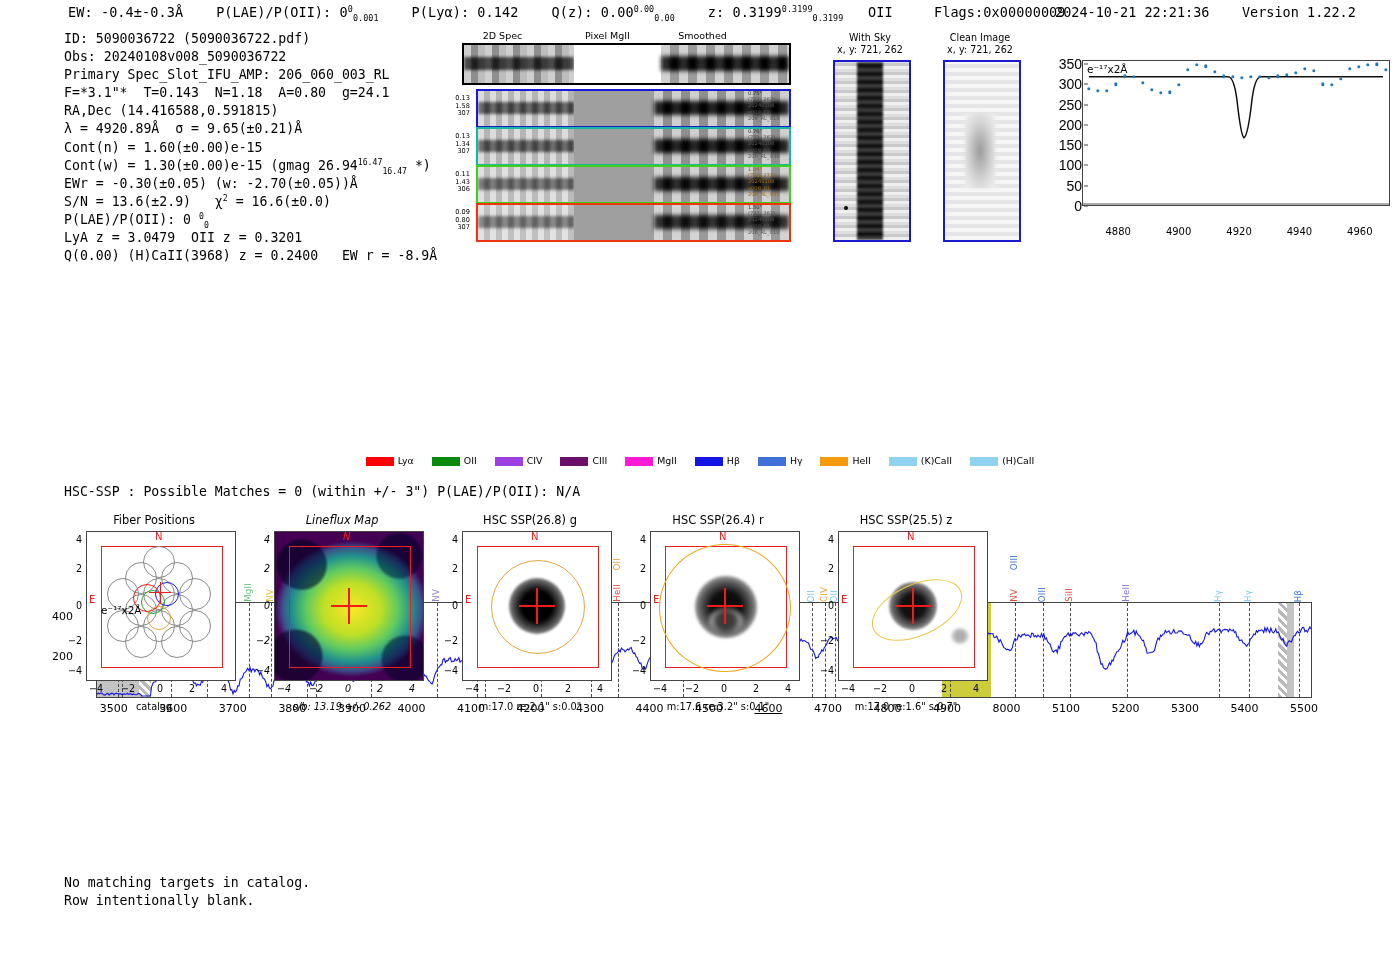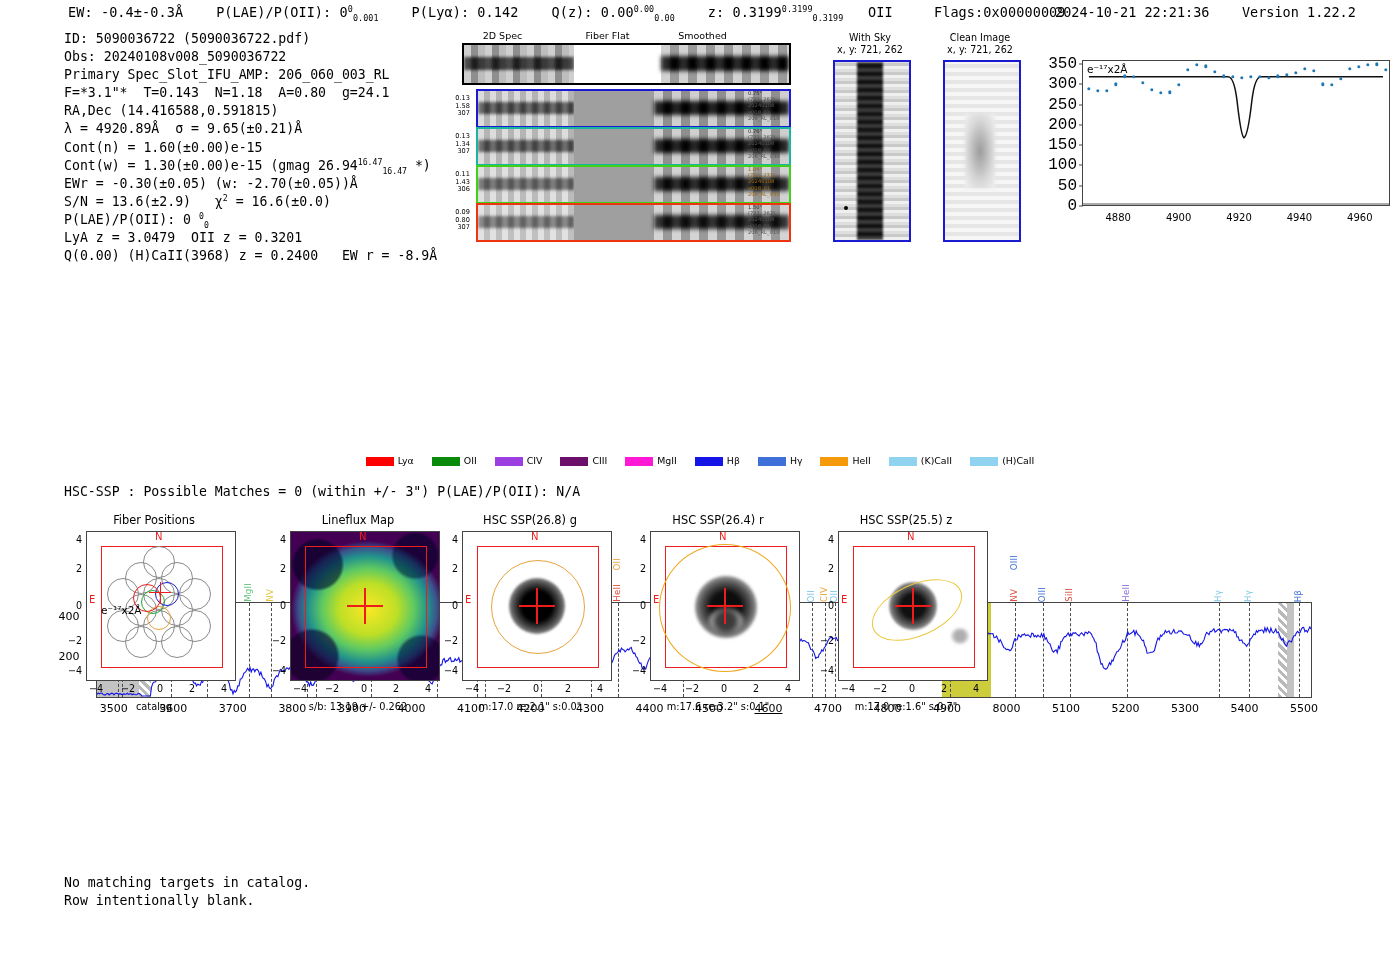--- a/index.html
+++ b/index.html
@@ -29,42 +29,42 @@
   .lbl-r .c0{color:#333;}
   .cutbox{position:absolute;border:2px solid #1a1ad0;overflow:hidden;background:#fff;}
   .cut-title{position:absolute;font-size:9.6px;text-align:center;line-height:11.5px;}
 
   
   .nz{position:absolute;inset:0;}
 
   
   #inset{left:1040px;top:60px;width:352px;height:172px;}
   #inset .frame{position:absolute;left:42px;top:0;right:2px;bottom:26px;border:1px solid #444;}
-  #inset .ytick{position:absolute;right:100%;margin-right:5px;transform:translateY(-50%);
-                font-size:16px;white-space:nowrap;font-family:Liberation Mono, monospace;}
+  #inset .ytick{position:absolute;right:100%;transform:translateY(-50%);
+                font-size:14px;white-space:nowrap;font-family:Liberation Sans, sans-serif;}
   #inset .ytick i{position:absolute;left:100%;margin-left:2px;top:50%;width:4px;height:1px;
                   background:#444;transform:translateY(-50%);}
-  #inset .xtick{position:absolute;top:100%;margin-top:6px;transform:translateX(-50%);
+  #inset .xtick{position:absolute;top:100%;margin-top:20px;transform:translateX(-50%);
                 font-size:10px;font-family:"DejaVu Sans",sans-serif;}
   #inset .unit{position:absolute;left:4px;top:2px;font-size:10.5px;font-family:"DejaVu Sans",sans-serif;}
   .dot{position:absolute;width:3.4px;height:3.4px;border-radius:50%;background:#1f77b4;
        transform:translate(-50%,-50%);}
 
   
   #spec{left:96px;top:340px;width:1214px;height:94px;border:1px solid #444;background:#fff;}
   #specwrap{position:absolute;left:0;top:262px;width:1400px;height:215px;}
   .vline{position:absolute;top:0;bottom:0;width:0;border-left:1.4px dashed #4a4a4a;}
   .linelbl{position:absolute;font-size:8.6px;font-family:"DejaVu Sans",sans-serif;
            writing-mode:vertical-rl;transform:rotate(180deg);transform-origin:center;
            white-space:nowrap;letter-spacing:.2px;}
   .band{position:absolute;top:0;bottom:0;}
   .xtickm{position:absolute;font-size:11px;font-family:"DejaVu Sans",sans-serif;
           transform:translateX(-50%);}
   .ytickm{position:absolute;font-size:11px;font-family:"DejaVu Sans",sans-serif;
-          transform:translateY(-50%);text-align:center;}
+          transform:translateY(-50%);text-align:left;}
   #legend{position:absolute;left:0;top:455px;width:1400px;text-align:center;font-size:0;}
   #legend .item{display:inline-block;margin:0 9px;font-size:9.4px;
                 font-family:"DejaVu Sans",sans-serif;vertical-align:middle;}
   #legend .sw{display:inline-block;width:28px;height:9px;vertical-align:middle;margin-right:4px;}
 
   
   #hscline{left:64px;top:484px;font-size:13.2px;}
   .cell{position:absolute;top:513px;width:188px;}
   .cell .ttl{font-size:11.4px;text-align:center;font-family:"DejaVu Sans",sans-serif;
              height:16px;white-space:nowrap;}
@@ -121,21 +121,21 @@
   <div><span>Cont(w) = 1.30(±0.00)e-15 (gmag 26.94</span><sup>16.47</sup><sub>16.47</sub><span> *)</span></div>
   <div>EWr = -0.30(±0.05) (w: -2.70(±0.05))Å</div>
   <div><span>S/N = 13.6(±2.9)   χ</span><sup>2</sup><span> = 16.6(±0.0)</span></div>
   <div><span>P(LAE)/P(OII): 0 </span><sup>0</sup><sub>0</sub></div>
   <div>LyA z = 3.0479  OII z = 0.3201</div>
   <div>Q(0.00) (H)CaII(3968) z = 0.2400   EW r = -8.9Å</div>
 </div>
 
 <div class="abs" id="spec2d-area" style="left:455px;top:30px;width:340px;height:225px;">
   <div class="abs sans pnl-title" style="left:5px;top:0;width:85px;">2D Spec</div>
-  <div class="abs sans pnl-title" style="left:110px;top:0;width:85px;">Fiber Flat</div>
+  <div class="abs sans pnl-title" style="left:110px;top:0;width:85px;">Pixel MgII</div>
   <div class="abs sans pnl-title" style="left:205px;top:0;width:85px;">Smoothed</div>
   <div class="abs sans" style="left:292px;top:24px;font-size:8.6px;line-height:9.6px;white-space:pre;">Weighted
 Sum</div>
 </div>
 
 <div class="specbox" style="left:462px;top:43px;width:325px;height:38px;">
   <div class="strip" style="left:0;width:110px;background:
        repeating-linear-gradient(90deg,#cfcfcf 0 7px,#8e8e8e 7px 14px,#bdbdbd 14px 21px);"></div>
   <div class="strip" style="left:0;width:110px;top:12px;height:13px;background:
        repeating-linear-gradient(90deg,#4a4a4a 0 7px,#1d1d1d 7px 14px,#3a3a3a 14px 21px);filter:blur(1.6px);"></div>
@@ -410,21 +410,21 @@
   <span class="ax-y" style="top:127px;">−2</span>
   <span class="ax-y" style="top:157px;">−4</span>
   <span class="ax-x" style="left:36px;">−4</span>
   <span class="ax-x" style="left:68px;">−2</span>
   <span class="ax-x" style="left:100px;">0</span>
   <span class="ax-x" style="left:132px;">2</span>
   <span class="ax-x" style="left:164px;">4</span>
   <div class="cap">catalog</div>
 </div>
 
-<div class="cell" style="left:264px;">
+<div class="cell" style="left:248px;font-style:italic;">
   <div class="ttl">Lineflux Map</div>
   <div class="plot" style="background:
        radial-gradient(ellipse 52% 46% at 52% 52%,#fde725 0%,#bddf26 38%,#5ec962 60%,#21918c 78%,#3b528b 90%,#440154 100%);">
     <div class="abs" style="inset:0;background:
          radial-gradient(circle at 18% 22%,#2b3a7a 0 14%,transparent 16%),
          radial-gradient(circle at 84% 16%,#31688e 0 12%,transparent 14%),
          radial-gradient(circle at 14% 84%,#472d7b 0 14%,transparent 16%),
          radial-gradient(circle at 88% 86%,#3b528b 0 12%,transparent 14%);
          mix-blend-mode:multiply;opacity:.75;"></div>
     <div class="redbox" style="left:14px;top:14px;width:120px;height:120px;"></div>

